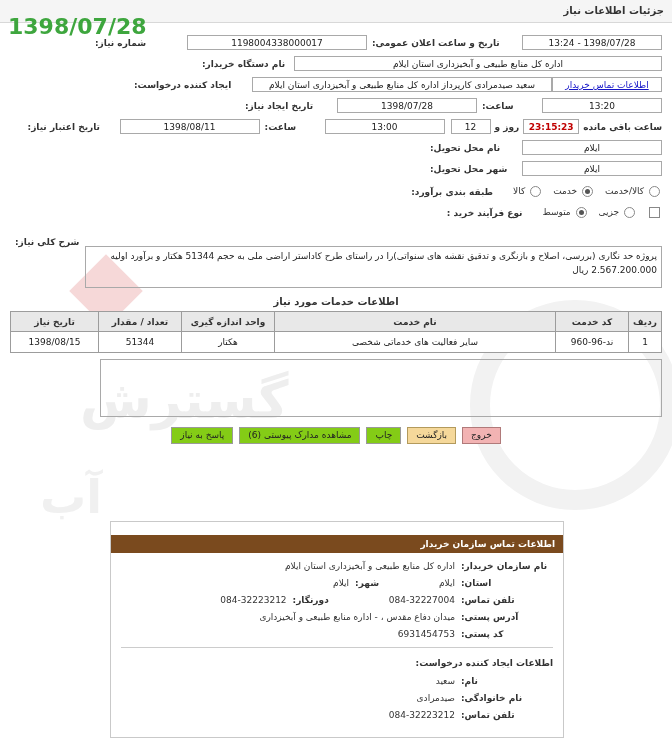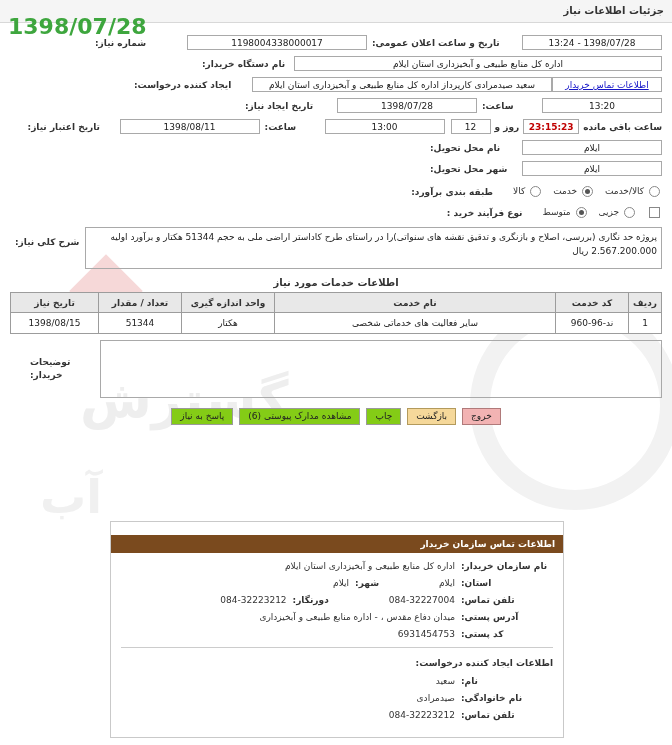--- a/index.html
+++ b/index.html
@@ -216,21 +216,21 @@
         <span>جزیی</span>
       </span>
       <span class="opt">
         <span class="radio on"></span>
         <span>متوسط</span>
       </span>
       <div class="lbl" style="width:auto;padding-right:10px;">نوع فرآیند خرید :</div>
     </div>
 
     <div class="row" style="align-items:flex-start;margin-top:6px;">
-      <div class="desc-box" style="width:578px;">پروژه حد نگاری (بررسی، اصلاح و بازنگری و تدقیق نقشه های سنواتی)را در راستای طرح کاداستر اراضی ملی به حجم 51344 هکتار و برآورد اولیه 2.567.200.000 ریال</div>
+      <div class="desc-box" style="width:578px;margin-top:19px;">پروژه حد نگاری (بررسی، اصلاح و بازنگری و تدقیق نقشه های سنواتی)را در راستای طرح کاداستر اراضی ملی به حجم 51344 هکتار و برآورد اولیه 2.567.200.000 ریال</div>
       <div class="lbl w70" style="padding-top:10px;">شرح کلی نیاز:</div>
     </div>
 
     <div class="section-title">اطلاعات خدمات مورد نیاز</div>
     <table class="grid">
       <tbody>
           <tr>
         <th style="width:30px;">ردیف</th>
         <th style="width:70px;">کد خدمت</th>
         <th>نام خدمت</th>
@@ -244,21 +244,20 @@
         <td>سایر فعالیت های خدماتی شخصی</td>
         <td>هکتار</td>
         <td>51344</td>
         <td>1398/08/15</td>
       </tr>
     </tbody>
       </table>
 
     <div class="row" style="align-items:flex-start;margin-top:6px;">
       <div class="notes-box" style="width:560px;"></div>
-      <div class="lbl w70" style="padding-top:16px;white-space:normal;line-height:1.4;">توضیحات خریدار:</div>
     </div>
 
     <div class="btnrow">
       <div class="btn exit">خروج</div>
       <div class="btn back">بازگشت</div>
       <div class="btn">چاپ</div>
       <div class="btn">مشاهده مدارک پیوستی (6)</div>
       <div class="btn">پاسخ به نیاز</div>
     </div>
 

